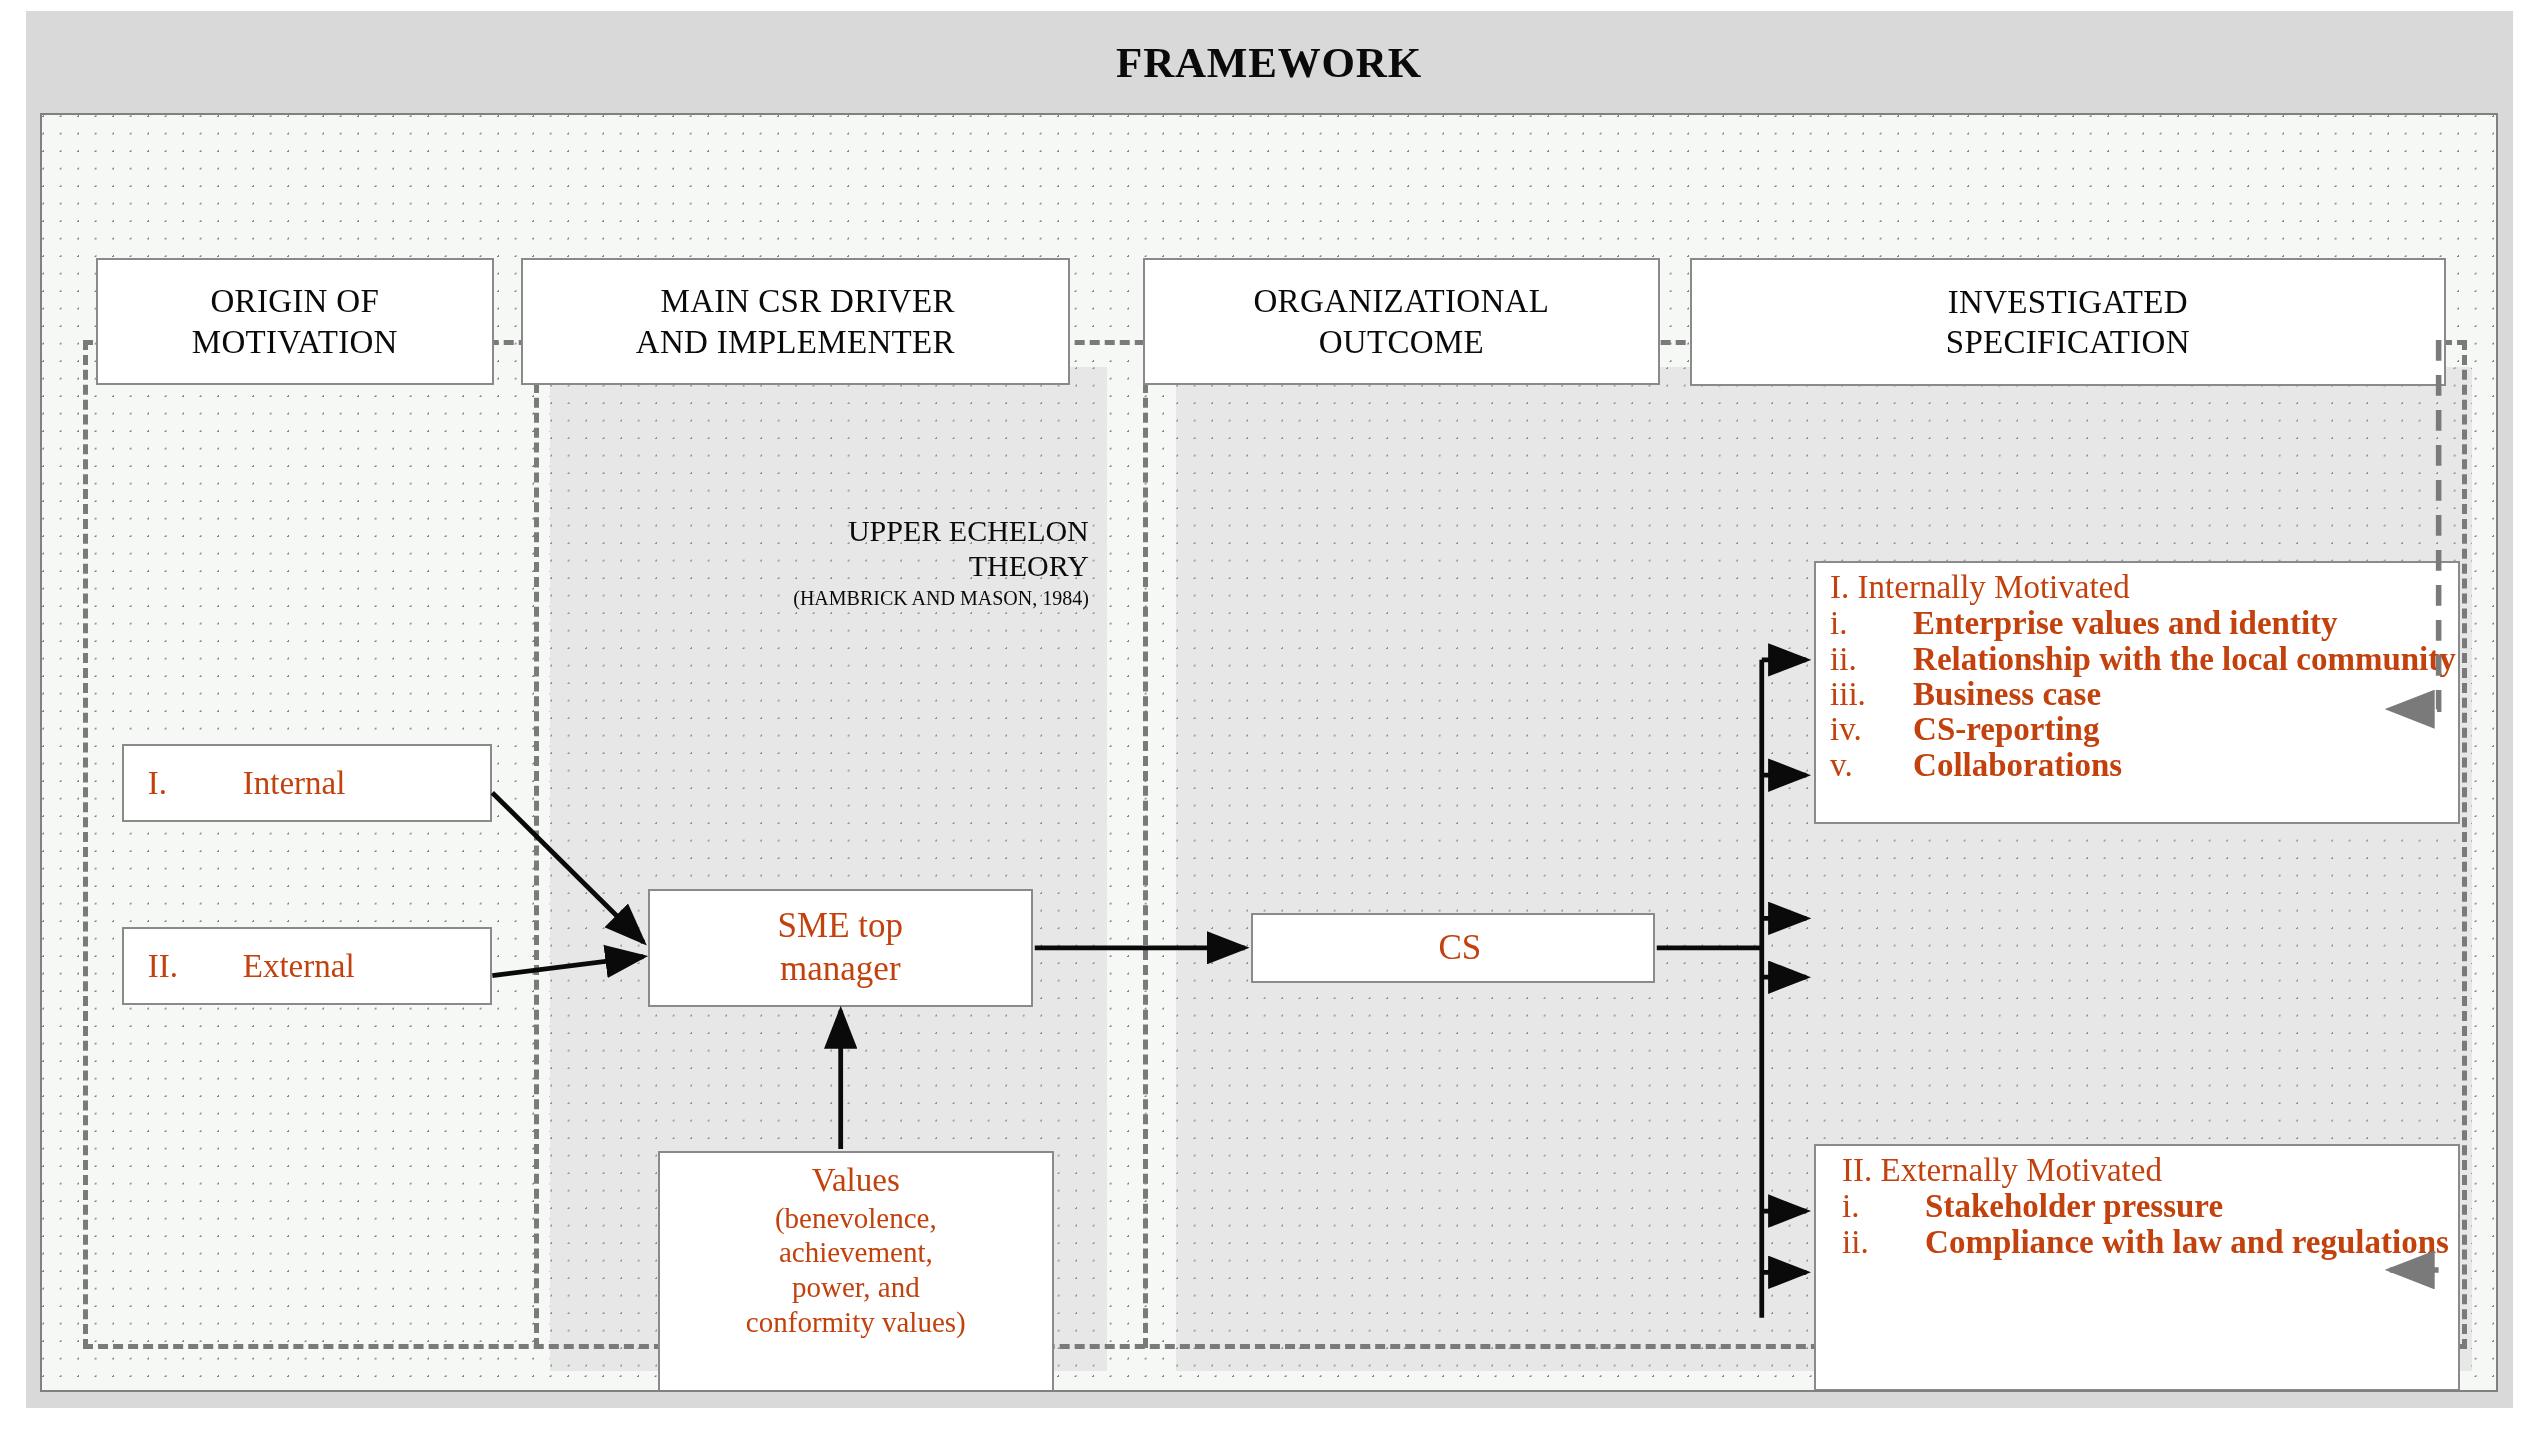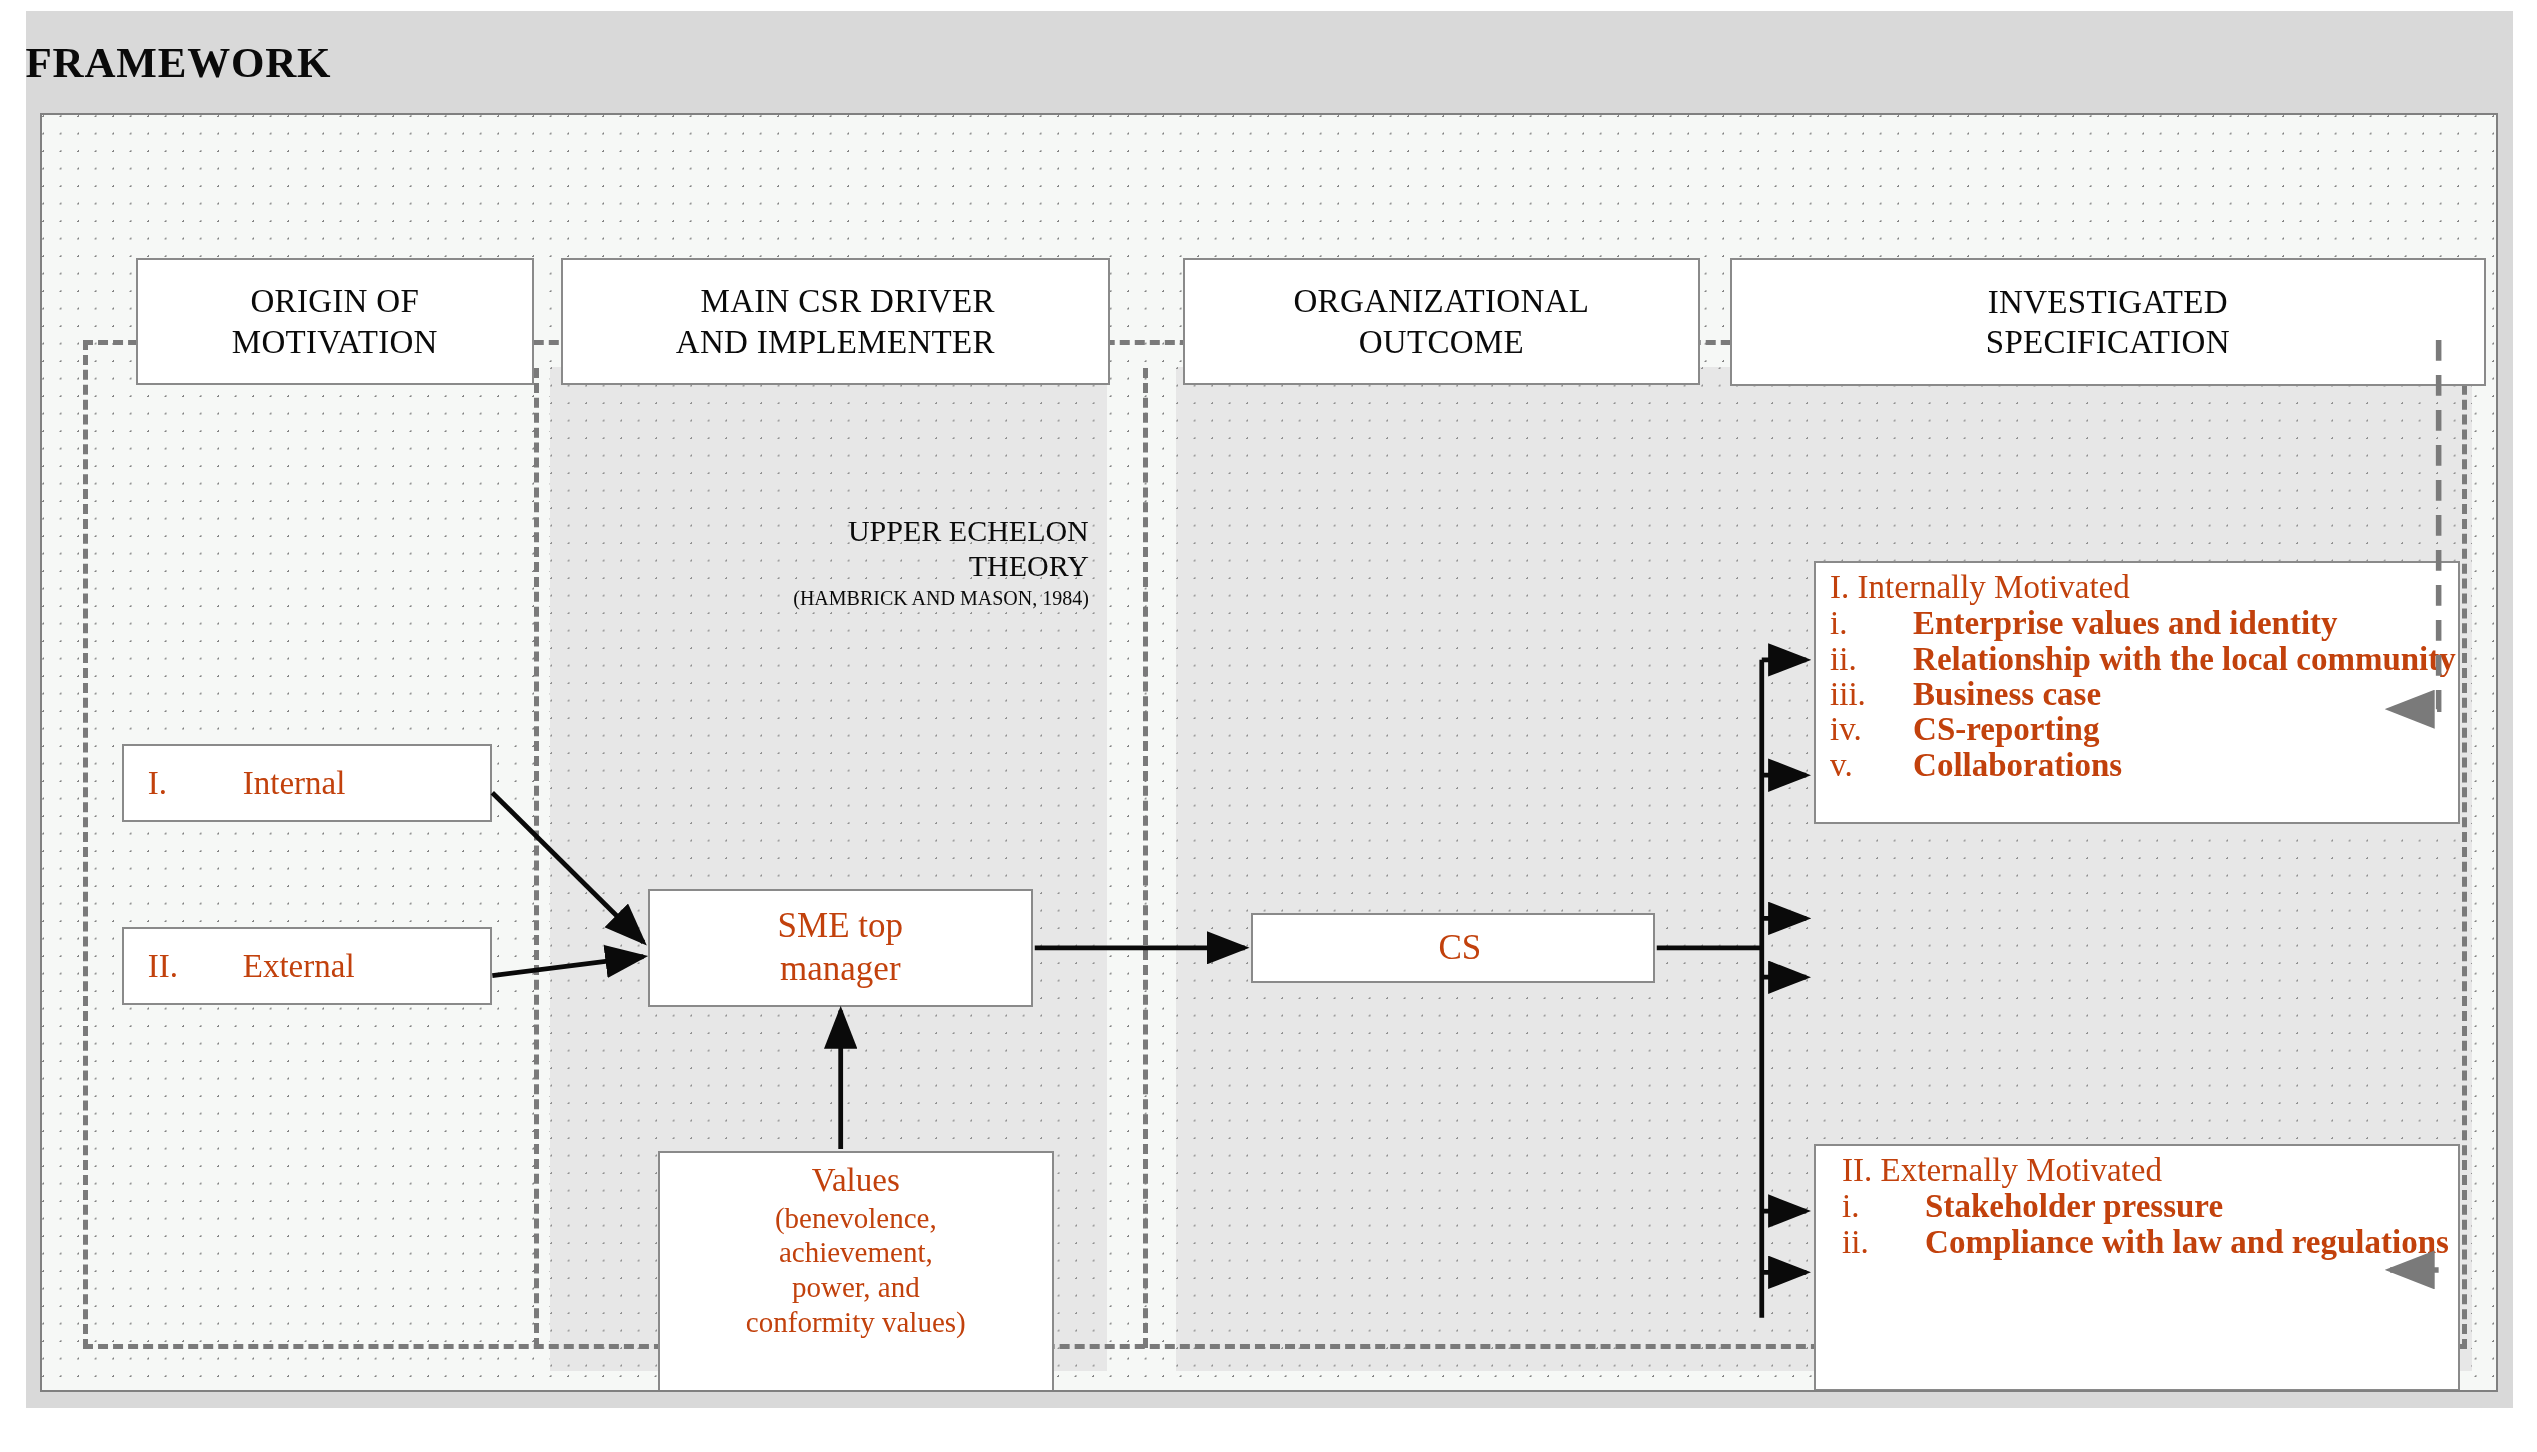--- a/index.html
+++ b/index.html
@@ -7,21 +7,21 @@
 
   
   .figure{
     position:absolute; left:25.5px; top:11px;
     width:2487px; height:1397px;
     background:#d9d9d9;
     box-sizing:border-box;
   }
   .title-bar{
     position:absolute; left:0; top:0; width:100%; height:102px;
-    display:flex; align-items:center; 
+    display:flex; align-items:center; justify-content:center;
     background:#d9d9d9;
   }
   .title-bar .title{
     font-size:43px; font-weight:bold; letter-spacing:0.8px; color:#0a0a0a;
   }
 
   
   .canvas{
     position:absolute; left:14.3px; top:102px;
     width:2458px; height:1279px;
@@ -63,21 +63,20 @@
 
   
   .col-head{
     position:absolute; top:143px;
     box-sizing:border-box;
     background:#ffffff;
     border:2.4px solid #8a8a8a;
     display:flex; align-items:center; justify-content:center; text-align:center;
     color:#0a0a0a; font-size:33px; line-height:1.22; letter-spacing:0.3px;
     padding:4.8px 8px;
-    margin-left:40px;
   }
   #head-origin{ left:54px;  width:398px;  height:127px; }
   #head-driver{ left:479px; width:549px;  height:127px;text-align:right; }
   #head-outcome{left:1101px;width:517px;  height:127px; }
   #head-spec{   left:1648px;width:756px;  height:128px; }
 
   
   .node{
     position:absolute;
     box-sizing:border-box;

